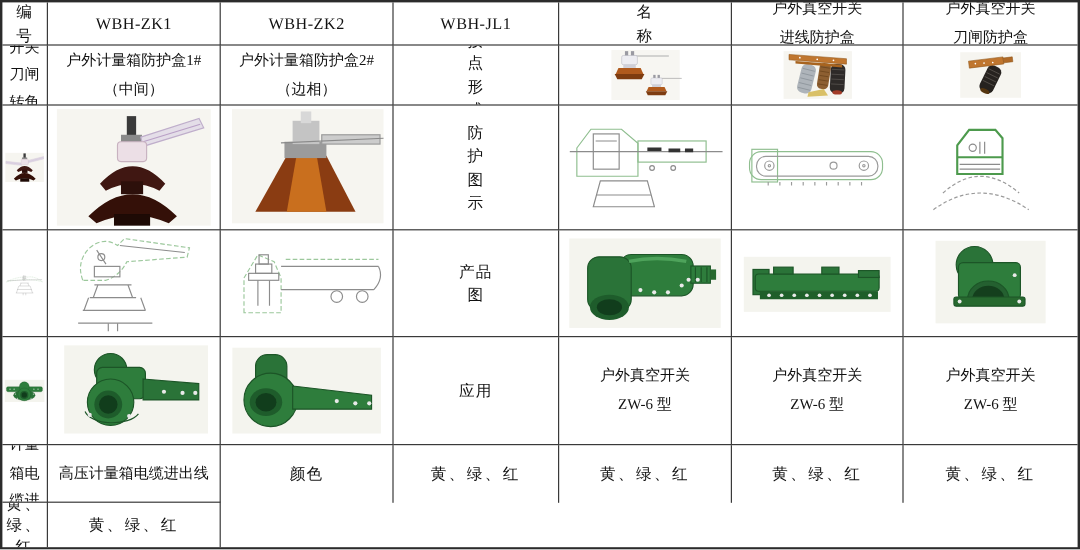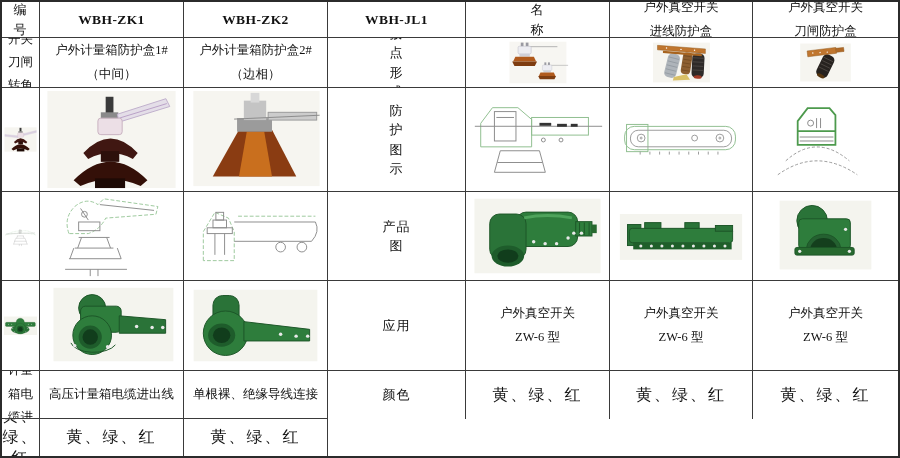--- a/index.html
+++ b/index.html
@@ -13,24 +13,24 @@
     border:2px solid #2b2b2b;background:#fff;
   }
   .cell{
     border-right:1px solid #3a3a3a;border-bottom:1px solid #3a3a3a;
     display:flex;align-items:center;justify-content:center;
     text-align:center;white-space:pre-line;overflow:hidden;
   }
   .cell:nth-child(7n){border-right:none}
   .cell:nth-last-child(-n+7){border-bottom:none}
   .label{font-size:13px;line-height:1.5;letter-spacing:1px}
-  .code{font-weight:bold;font-size:13.5px;letter-spacing:.4px;font-family:"Liberation Serif","DejaVu Serif",serif}
+  .code{font-weight:normal;font-size:13.5px;letter-spacing:.4px;font-family:"Liberation Serif","DejaVu Serif",serif}
   .name{font-size:12.5px;line-height:1.85;padding:0 5px}
   .app{font-size:12.5px;line-height:1.9;padding:0 3px}
-  .colr{font-size:16px;letter-spacing:2px}
+  .colr{font-size:13px;letter-spacing:2px}
   .img{padding:1px}
   .img svg{width:100%;height:100%;display:block}
 </style>
 </head>
 <body>
 
 <div class="table">
 
   <div class="cell label">编
 号</div>
@@ -408,21 +408,20 @@
 
   <div class="cell label">应用</div>
   <div class="cell app">户外真空开关
 ZW-6 型</div>
   <div class="cell app">户外真空开关
 ZW-6 型</div>
   <div class="cell app">户外真空开关
 ZW-6 型</div>
   <div class="cell app">高压计量箱电缆进出线</div>
   <div class="cell app">高压计量箱电缆进出线</div>
-  <div class="cell app">单根裸、绝缘导线连接</div>
 
   <div class="cell label">颜色</div>
   <div class="cell colr">黄、绿、红</div>
   <div class="cell colr">黄、绿、红</div>
   <div class="cell colr">黄、绿、红</div>
   <div class="cell colr">黄、绿、红</div>
   <div class="cell colr">黄、绿、红</div>
   <div class="cell colr">黄、绿、红</div>
 
 </div>

